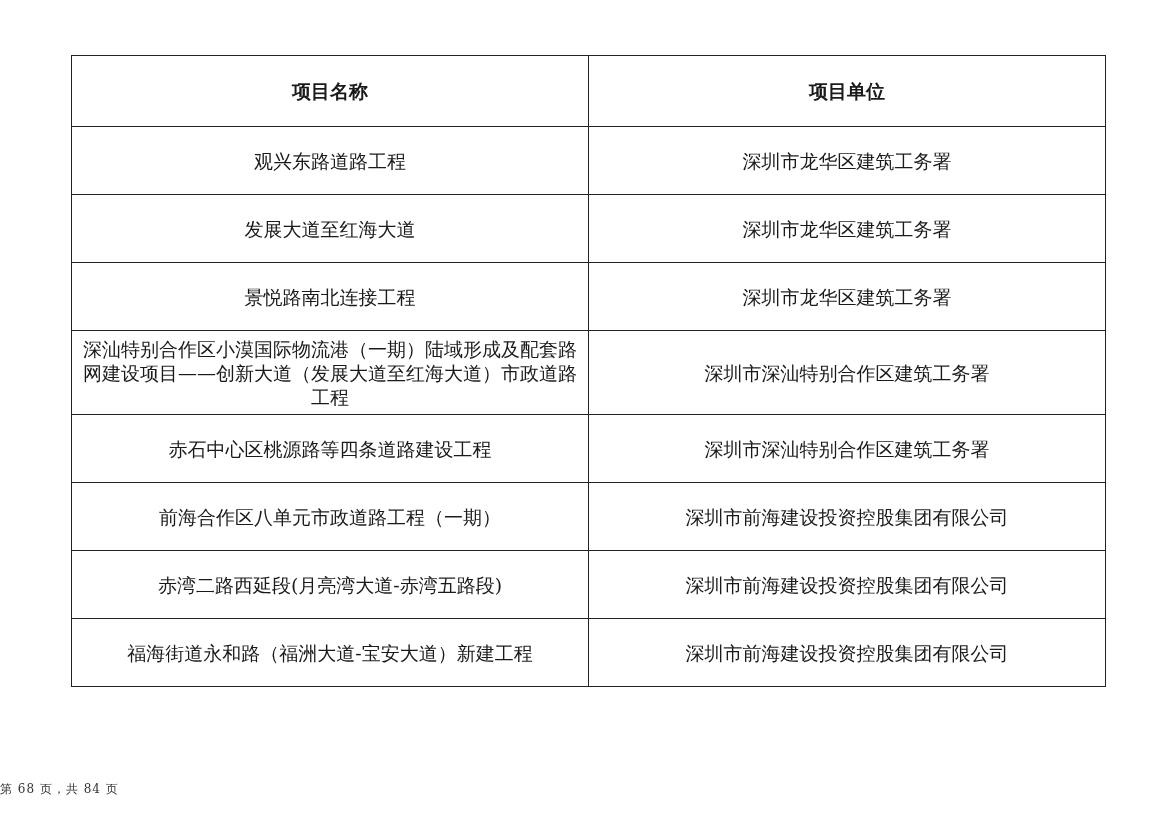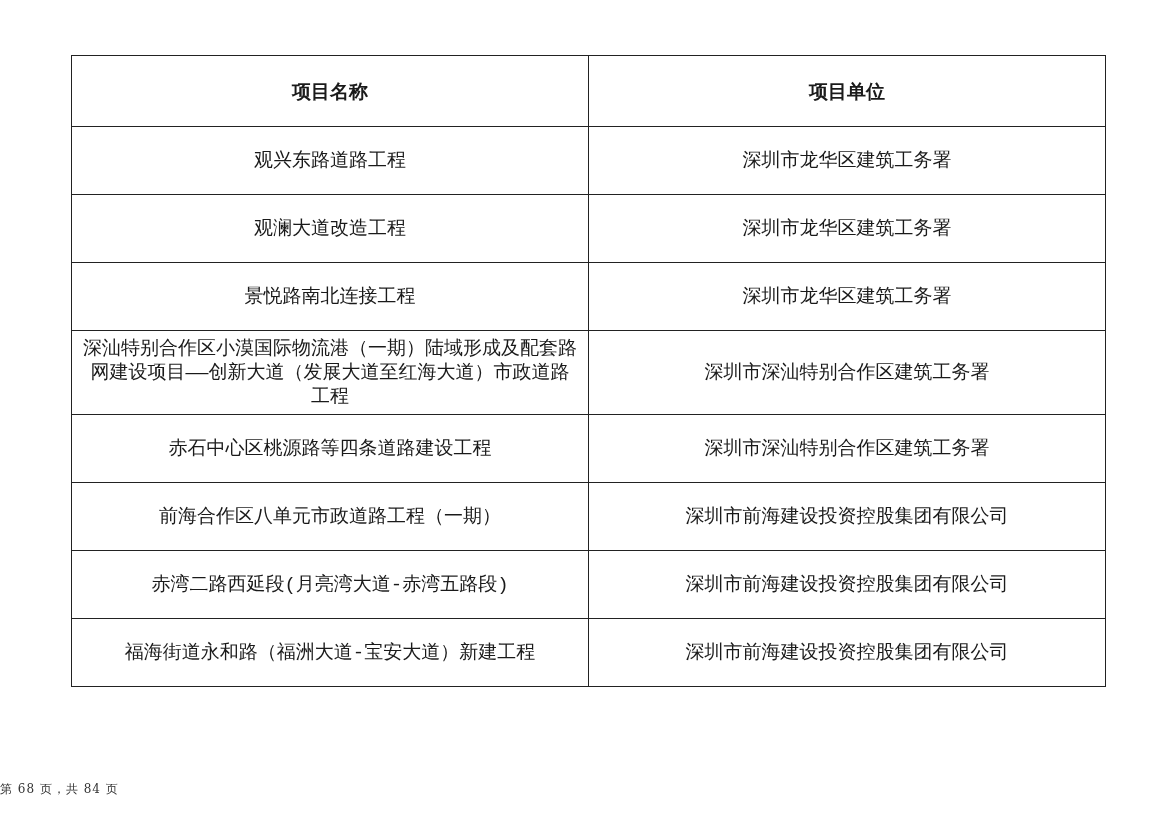--- a/index.html
+++ b/index.html
@@ -4,21 +4,21 @@
 <style>
   html, body { margin:0; padding:0; background:#ffffff; }
   body { width:1169px; height:826px; position:relative; overflow:hidden;
          font-family:"DejaVu Serif","Liberation Serif",serif; color:#1a1a1a; }
   table { position:absolute; left:71px; top:55px; width:1034px;
           border-collapse:collapse; table-layout:fixed; }
   col.c1 { width:517px; } col.c2 { width:517px; }
   th, td { border:1.5px solid #222; text-align:center; vertical-align:middle;
            padding:0 10px; font-size:19px; line-height:24px; }
   th { font-family:"DejaVu Sans","Liberation Sans",sans-serif; font-weight:bold; height:70px; font-size:19px; }
-  td { height:67px;font-family:Liberation Mono, monospace; }
+  td { height:67px; }
   tr.tall td { height:83px; }
   .footer { position:absolute; top:781px; left:0; width:1169px; text-align:left;
             font-size:12px; color:#333; letter-spacing:1px; }
 </style>
 </head>
 <body>
 
 <table>
   <colgroup>
       <col class="c1">
@@ -29,21 +29,21 @@
       <th>项目名称</th>
       <th>项目单位</th>
     </tr>
   </thead>
   <tbody>
     <tr>
       <td>观兴东路道路工程</td>
       <td>深圳市龙华区建筑工务署</td>
     </tr>
     <tr>
-      <td>观澜大道改造工程</td>
+      <td>发展大道至红海大道</td>
       <td>深圳市龙华区建筑工务署</td>
     </tr>
     <tr>
       <td>景悦路南北连接工程</td>
       <td>深圳市龙华区建筑工务署</td>
     </tr>
     <tr class="tall">
       <td>深汕特别合作区小漠国际物流港（一期）陆域形成及配套路网建设项目——创新大道（发展大道至红海大道）市政道路工程</td>
       <td>深圳市深汕特别合作区建筑工务署</td>
     </tr>

